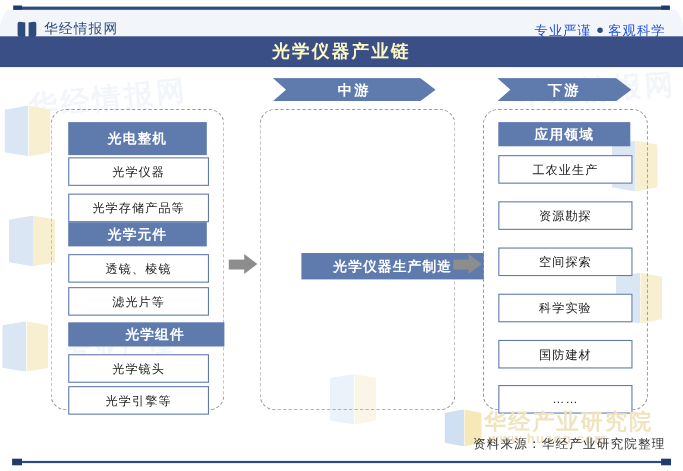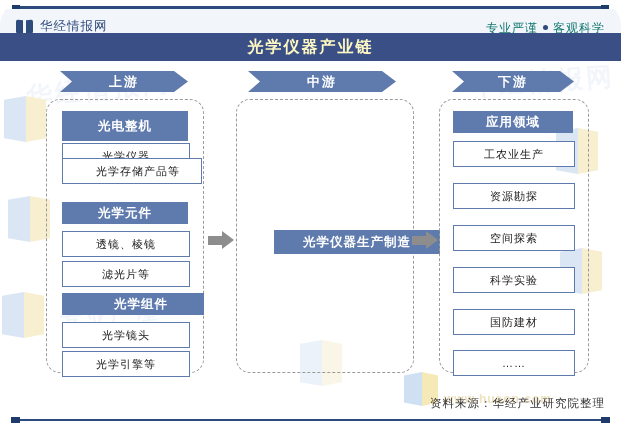--- a/index.html
+++ b/index.html
@@ -18,21 +18,21 @@
   .top-rule .cap.r{right:-6px;}
 
   
   .header{position:absolute;left:0;top:9px;width:621px;height:24px;background:#f2f5fa;}
   .brand{position:absolute;left:16px;top:9px;display:flex;align-items:center;gap:7px;}
   .book-icon{width:17px;height:14px;position:relative;}
   .book-icon .leaf{position:absolute;top:0;width:7px;height:14px;background:#2e4b7d;}
   .book-icon .leaf.l{left:0;border-radius:2px 0 0 2px;transform:skewY(6deg);}
   .book-icon .leaf.r{right:0;border-radius:0 2px 2px 0;transform:skewY(-6deg);}
   .brand-text{font-size:12.5px;color:#2e4b7d;letter-spacing:1px;white-space:nowrap;}
-  .tagline{position:absolute;right:16px;top:11px;font-size:12px;color:#0f766e;letter-spacing:1px;white-space:nowrap;text-align:center;}
+  .tagline{position:absolute;right:16px;top:11px;font-size:12px;color:#1d4ed8;letter-spacing:1px;white-space:nowrap;text-align:center;}
   .tagline .dot{display:inline-block;width:5px;height:5px;background:#2e4b7d;border-radius:50%;margin:0 5px 2px 5px;vertical-align:middle;}
 
   
   .titlebar{position:absolute;left:0;top:33px;width:621px;height:28px;background:#3a4f86;display:flex;align-items:center;justify-content:center;}
   .titlebar .t{color:#fef9c3;font-size:16px;font-weight:bold;letter-spacing:2px;}
 
   
   .wm{position:absolute;opacity:.55;pointer-events:none;}
   .wm-text{font-size:26px;font-weight:bold;color:#e9eef7;letter-spacing:3px;white-space:nowrap;}
   .wm-shape{position:absolute;pointer-events:none;}
@@ -123,28 +123,25 @@
     </div>
   <div class="wm-shape" style="left:560px;top:248px;">
       <span class="bl"></span>
       <span class="yl"></span>
     </div>
   <div class="wm-shape" style="left:300px;top:340px;opacity:.5;">
       <span class="bl"></span>
       <span class="yl"></span>
     </div>
 
-  <div class="col" style="left:60px;top:71px;width:128px;">
-    <div class="chev" style="width:128px;">上游</div>
-  </div>
   <div class="dashbox" style="left:46px;top:99px;width:156px;height:272px;"></div>
 
   <div class="grp" style="left:62px;top:111px;width:126px;height:30px;">光电整机</div>
   <div class="item" style="left:62px;top:143px;width:126px;height:24px;">光学仪器</div>
-  <div class="item" style="left:62px;top:158px;width:126px;height:24px;padding-left:12px;">光学存储产品等</div>
+  <div class="item" style="left:62px;top:176px;width:126px;height:24px;">光学存储产品等</div>
 
   <div class="grp" style="left:62px;top:202px;width:126px;height:22px;">光学元件</div>
   <div class="item" style="left:62px;top:231px;width:126px;height:24px;">透镜、棱镜</div>
   <div class="item" style="left:62px;top:261px;width:126px;height:24px;">滤光片等</div>
 
   <div class="grp" style="left:62px;top:293px;width:126px;height:22px;padding-left:16px;">光学组件</div>
   <div class="item" style="left:62px;top:322px;width:126px;height:24px;">光学镜头</div>
   <div class="item" style="left:62px;top:351px;width:126px;height:24px;">光学引擎等</div>
 
   <div class="arrow" style="left:208px;top:231px;">
@@ -172,20 +169,21 @@
   <div class="item" style="left:453px;top:141px;width:120px;height:24px;">工农业生产</div>
   <div class="item" style="left:453px;top:183px;width:120px;height:24px;">资源勘探</div>
   <div class="item" style="left:453px;top:225px;width:120px;height:24px;">空间探索</div>
   <div class="item" style="left:453px;top:267px;width:120px;height:24px;">科学实验</div>
   <div class="item" style="left:453px;top:309px;width:120px;height:24px;">国防建材</div>
   <div class="item" style="left:453px;top:350px;width:120px;height:24px;">……</div>
 
   <div class="foot-wm">
     <span class="fb"></span>
       <span class="fy"></span>
+    <span class="fl">华经产业研究院</span>
     <span class="furl">www.huaon.com</span>
   </div>
 
   <div class="source">资料来源：华经产业研究院整理</div>
 
   <div class="bottom-rule">
     <span class="cap l"></span>
     <span class="cap r"></span>
   </div>
 

